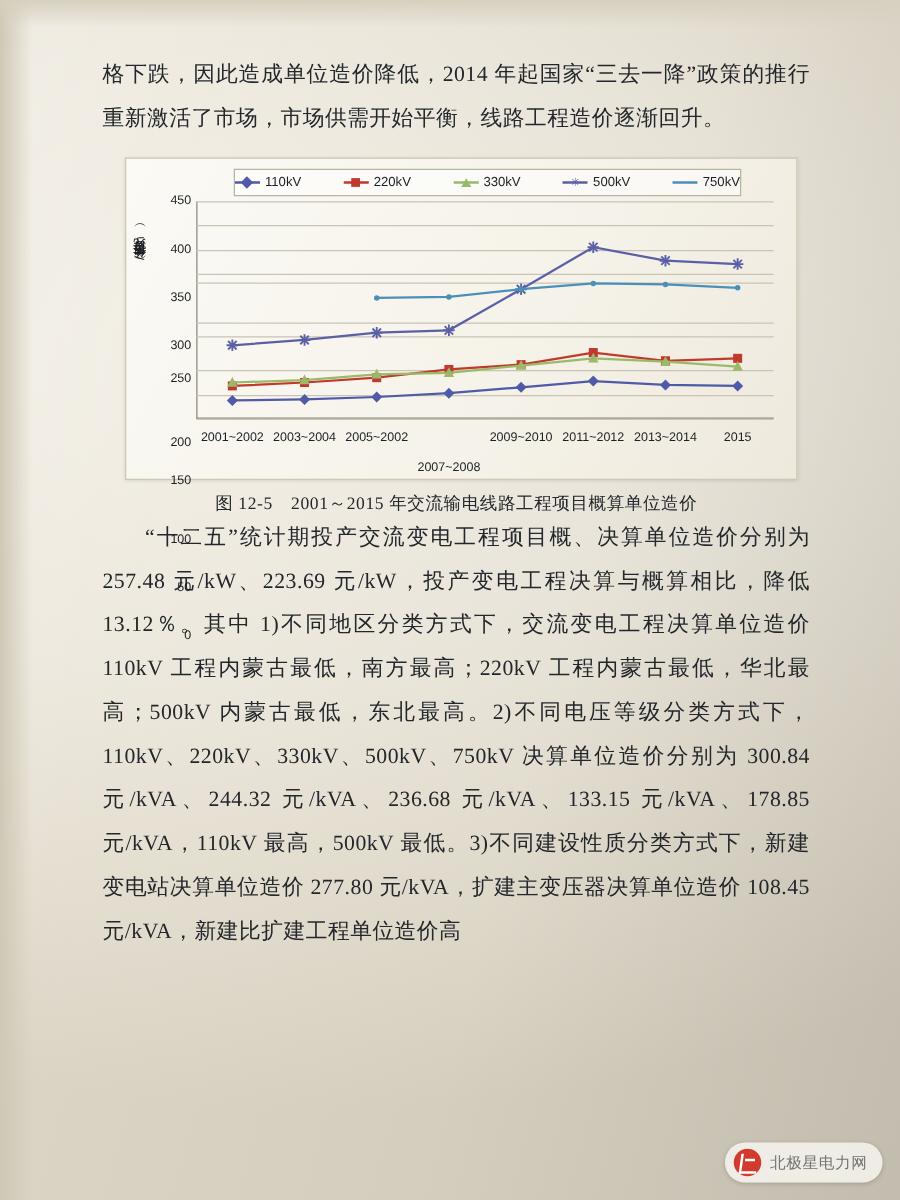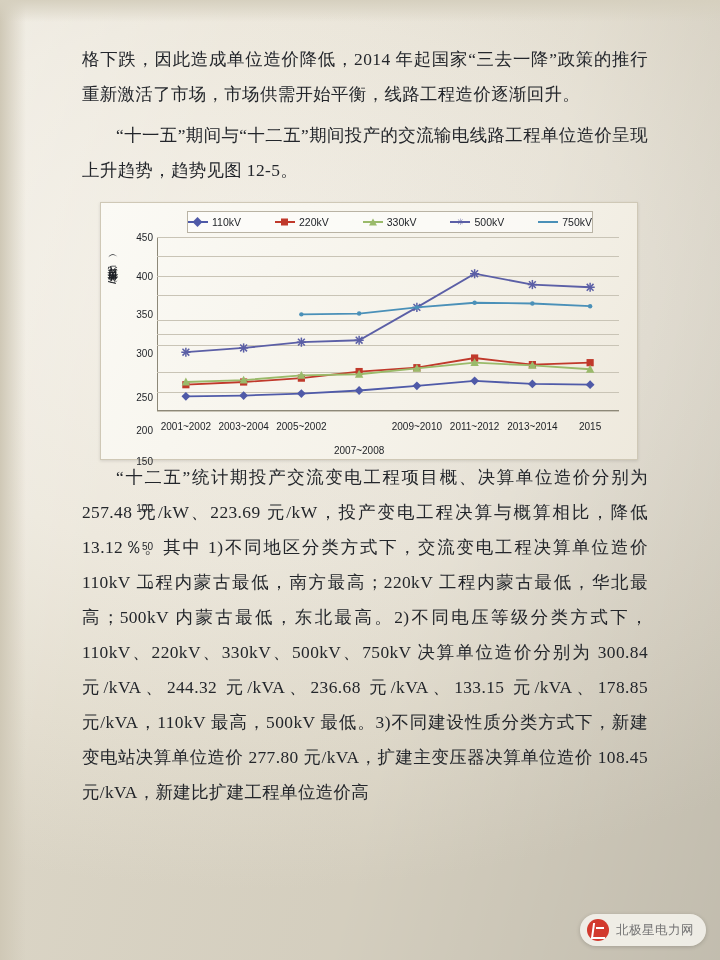--- a/index.html
+++ b/index.html
@@ -139,21 +139,20 @@
 </head>
 <body>
 
 <div class="page"></div>
 <div class="edge-left"></div>
 <div class="edge-top"></div>
 
 <div class="content">
 
   <p class="para">格下跌，因此造成单位造价降低，2014 年起国家“三去一降”政策的推行重新激活了市场，市场供需开始平衡，线路工程造价逐渐回升。</p>
-  <p class="para indent">“十一五”期间与“十二五”期间投产的交流输电线路工程单位造价呈现上升趋势，趋势见图 12-5。</p>
 
   <div class="figure">
     <div class="chart-box">
 
       <div class="legend" id="legend">
           <div class="lg-item">
             <span class="lg-line" style="background: rgb(79, 90, 168);">
               <span class="lg-mk mk-diamond" style="background: rgb(79, 90, 168);"></span>
             </span>
             <span>110kV</span>
@@ -195,21 +194,21 @@
           </div>
           <div class="gridline" style="top: 135.333px;">
             <span class="ytick" style="top: 135.333px;">100</span>
           </div>
           <div class="gridline" style="top: 108px;">
             <span class="ytick" style="top: 116px;">150</span>
           </div>
           <div class="gridline" style="top: 96.6667px;">
             <span class="ytick" style="top: 96.6667px;">200</span>
           </div>
-          <div class="gridline" style="top: 83px;">
+          <div class="gridline" style="top: 65px;">
             <span class="ytick" style="top: 77.3333px;">250</span>
           </div>
           <div class="gridline" style="top: 58px;">
             <span class="ytick" style="top: 58px;">300</span>
           </div>
           <div class="gridline" style="top: 38.6667px;">
             <span class="ytick" style="top: 38.6667px;">350</span>
           </div>
           <div class="gridline" style="top: 19.3333px;">
             <span class="ytick" style="top: 19.3333px;">400</span>
@@ -309,20 +308,21 @@
           <span style="left: 106.625px;">2003~2004</span>
           <span style="left: 164.375px;">2005~2002</span>
           <span style="left: 222.125px; margin-top: 24px;">2007~2008</span>
           <span style="left: 279.875px;">2009~2010</span>
           <span style="left: 337.625px;">2011~2012</span>
           <span style="left: 395.375px;">2013~2014</span>
           <span style="left: 453.125px;">2015</span>
         </div>
     </div>
 
+    <div class="figcap">图 12-5　2001～2015 年交流输电线路工程项目概算单位造价</div>
   </div>
 
 
   <p class="para indent">“十二五”统计期投产交流变电工程项目概、决算单位造价分别为 257.48 元/kW、223.69 元/kW，投产变电工程决算与概算相比，降低 13.12％。其中 1)不同地区分类方式下，交流变电工程决算单位造价 110kV 工程内蒙古最低，南方最高；220kV 工程内蒙古最低，华北最高；500kV 内蒙古最低，东北最高。2)不同电压等级分类方式下，110kV、220kV、330kV、500kV、750kV 决算单位造价分别为 300.84 元/kVA、244.32 元/kVA、236.68 元/kVA、133.15 元/kVA、178.85 元/kVA，110kV 最高，500kV 最低。3)不同建设性质分类方式下，新建变电站决算单位造价 277.80 元/kVA，扩建主变压器决算单位造价 108.45 元/kVA，新建比扩建工程单位造价高</p>
 </div>
 
 <div class="badge">
   <span class="badge-logo"></span>
   <span class="badge-text">北极星电力网</span>
 </div>

